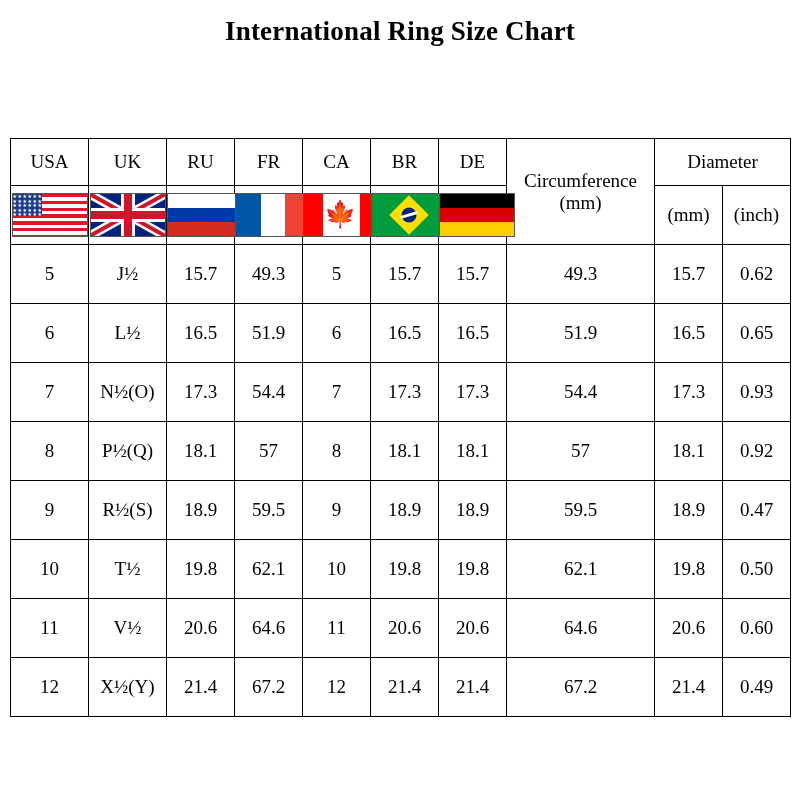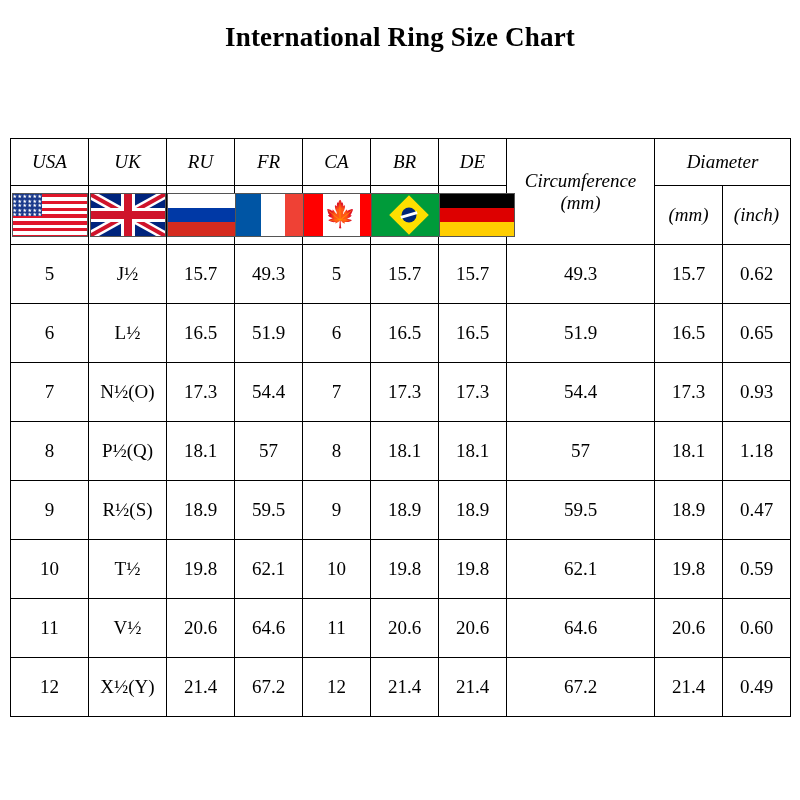--- a/index.html
+++ b/index.html
@@ -13,21 +13,21 @@
   #page {
     position: relative;
     width: 800px;
     height: 800px;
     background: #ffffff;
     overflow: hidden;
   }
   .title-wrap {
     position: absolute;
     left: 10px;
-    top: 22px;
+    top: 16px;
     width: 780px;
     text-align: center;
   }
   .title {
     font-family: "Liberation Serif", serif;
     font-size: 27px;
     font-weight: bold;
     color: #000000;
     letter-spacing: 0.2px;
   }
@@ -45,39 +45,37 @@
     vertical-align: middle;
     font-family: "Liberation Serif", serif;
     color: #000000;
     font-size: 19px;
     font-weight: normal;
     padding: 0;
   }
   .hdr-code {
     height: 46px;
     font-size: 20px;
-    font-style: italic;
   }
   .flag-row td {
     height: 58px;
   }
   .data-row td {
     height: 58px;
   }
   .big-head {
     font-size: 19px;
     line-height: 1.15;
   }
   .diam-head {
     font-size: 19px;
     height: 46px;
   }
   .diam-sub {
     font-size: 18px;
-    font-style: italic;
   }
   
   .flagbox {
     width: 76px;
     height: 44px;
     margin: 0 auto;
     position: relative;
     overflow: hidden;
     border: 1px solid #555;
     box-sizing: border-box;
@@ -291,21 +289,21 @@
       <tr class="data-row">
         <td>8</td>
         <td>P½(Q)</td>
         <td>18.1</td>
         <td>57</td>
         <td>8</td>
         <td>18.1</td>
         <td>18.1</td>
         <td>57</td>
         <td>18.1</td>
-        <td>1.18</td>
+        <td>0.92</td>
       </tr>
       <tr class="data-row">
         <td>9</td>
         <td>R½(S)</td>
         <td>18.9</td>
         <td>59.5</td>
         <td>9</td>
         <td>18.9</td>
         <td>18.9</td>
         <td>59.5</td>
@@ -315,21 +313,21 @@
       <tr class="data-row">
         <td>10</td>
         <td>T½</td>
         <td>19.8</td>
         <td>62.1</td>
         <td>10</td>
         <td>19.8</td>
         <td>19.8</td>
         <td>62.1</td>
         <td>19.8</td>
-        <td>0.59</td>
+        <td>0.50</td>
       </tr>
       <tr class="data-row">
         <td>11</td>
         <td>V½</td>
         <td>20.6</td>
         <td>64.6</td>
         <td>11</td>
         <td>20.6</td>
         <td>20.6</td>
         <td>64.6</td>

